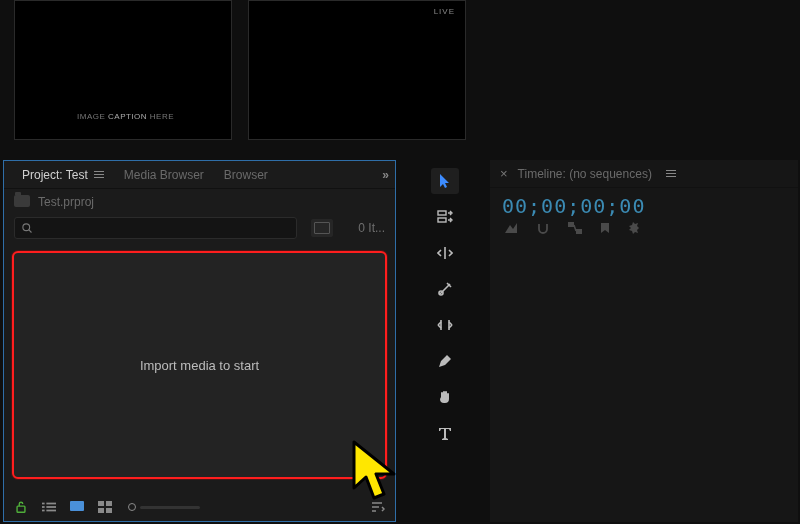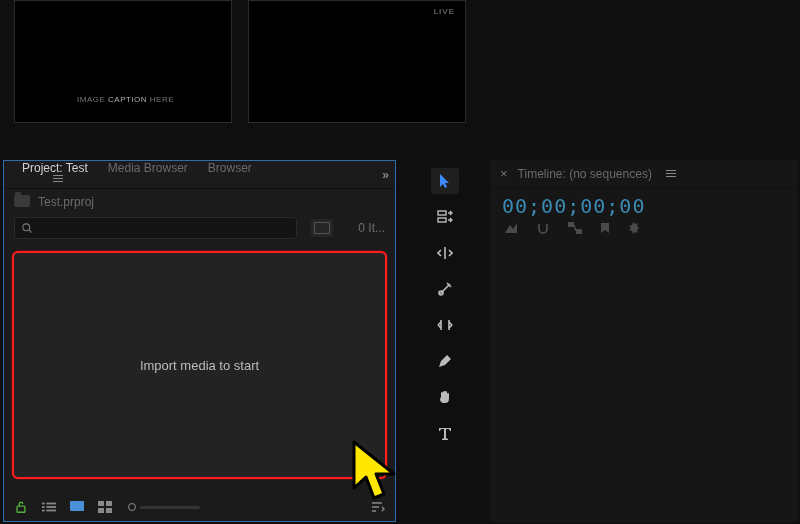--- a/index.html
+++ b/index.html
@@ -12,21 +12,21 @@
     position: relative;
     overflow: hidden;
   }
 
   
   .previews {
     position: absolute; top: 0; left: 14px;
     display: flex; gap: 16px;
   }
   .preview {
-    width: 218px; height: 123px;
+    width: 218px; height: 140px;
     background: #000;
     border: 1px solid #2a2a2a;
     position: relative;
   }
   .preview .caption {
     position: absolute; bottom: 18px; left: 22px;
     font-size: 8px; color: #777; letter-spacing: 0.5px; padding-left: 40px;
   }
   .preview .live {
     position: absolute; top: 6px; right: 10px;
@@ -47,21 +47,20 @@
     padding: 0 8px;
     border-bottom: 1px solid #111;
   }
   .tab {
     padding: 0 10px;
     font-size: 12px;
     color: #6a6a6a;
     display: flex; align-items: center;
     height: 100%;
     cursor: pointer;
-    flex-direction: column;
   }
   .tab.active { color: #d0d0d0; }
   .menu-lines {
     display: inline-flex; flex-direction: column; gap: 2px;
     margin-left: 6px;
   }
   .menu-lines span { width: 10px; height: 1px; background: #888; display: block; }
   .overflow-chevrons {
     margin-left: auto; color: #888; font-weight: bold;
     letter-spacing: -2px;

